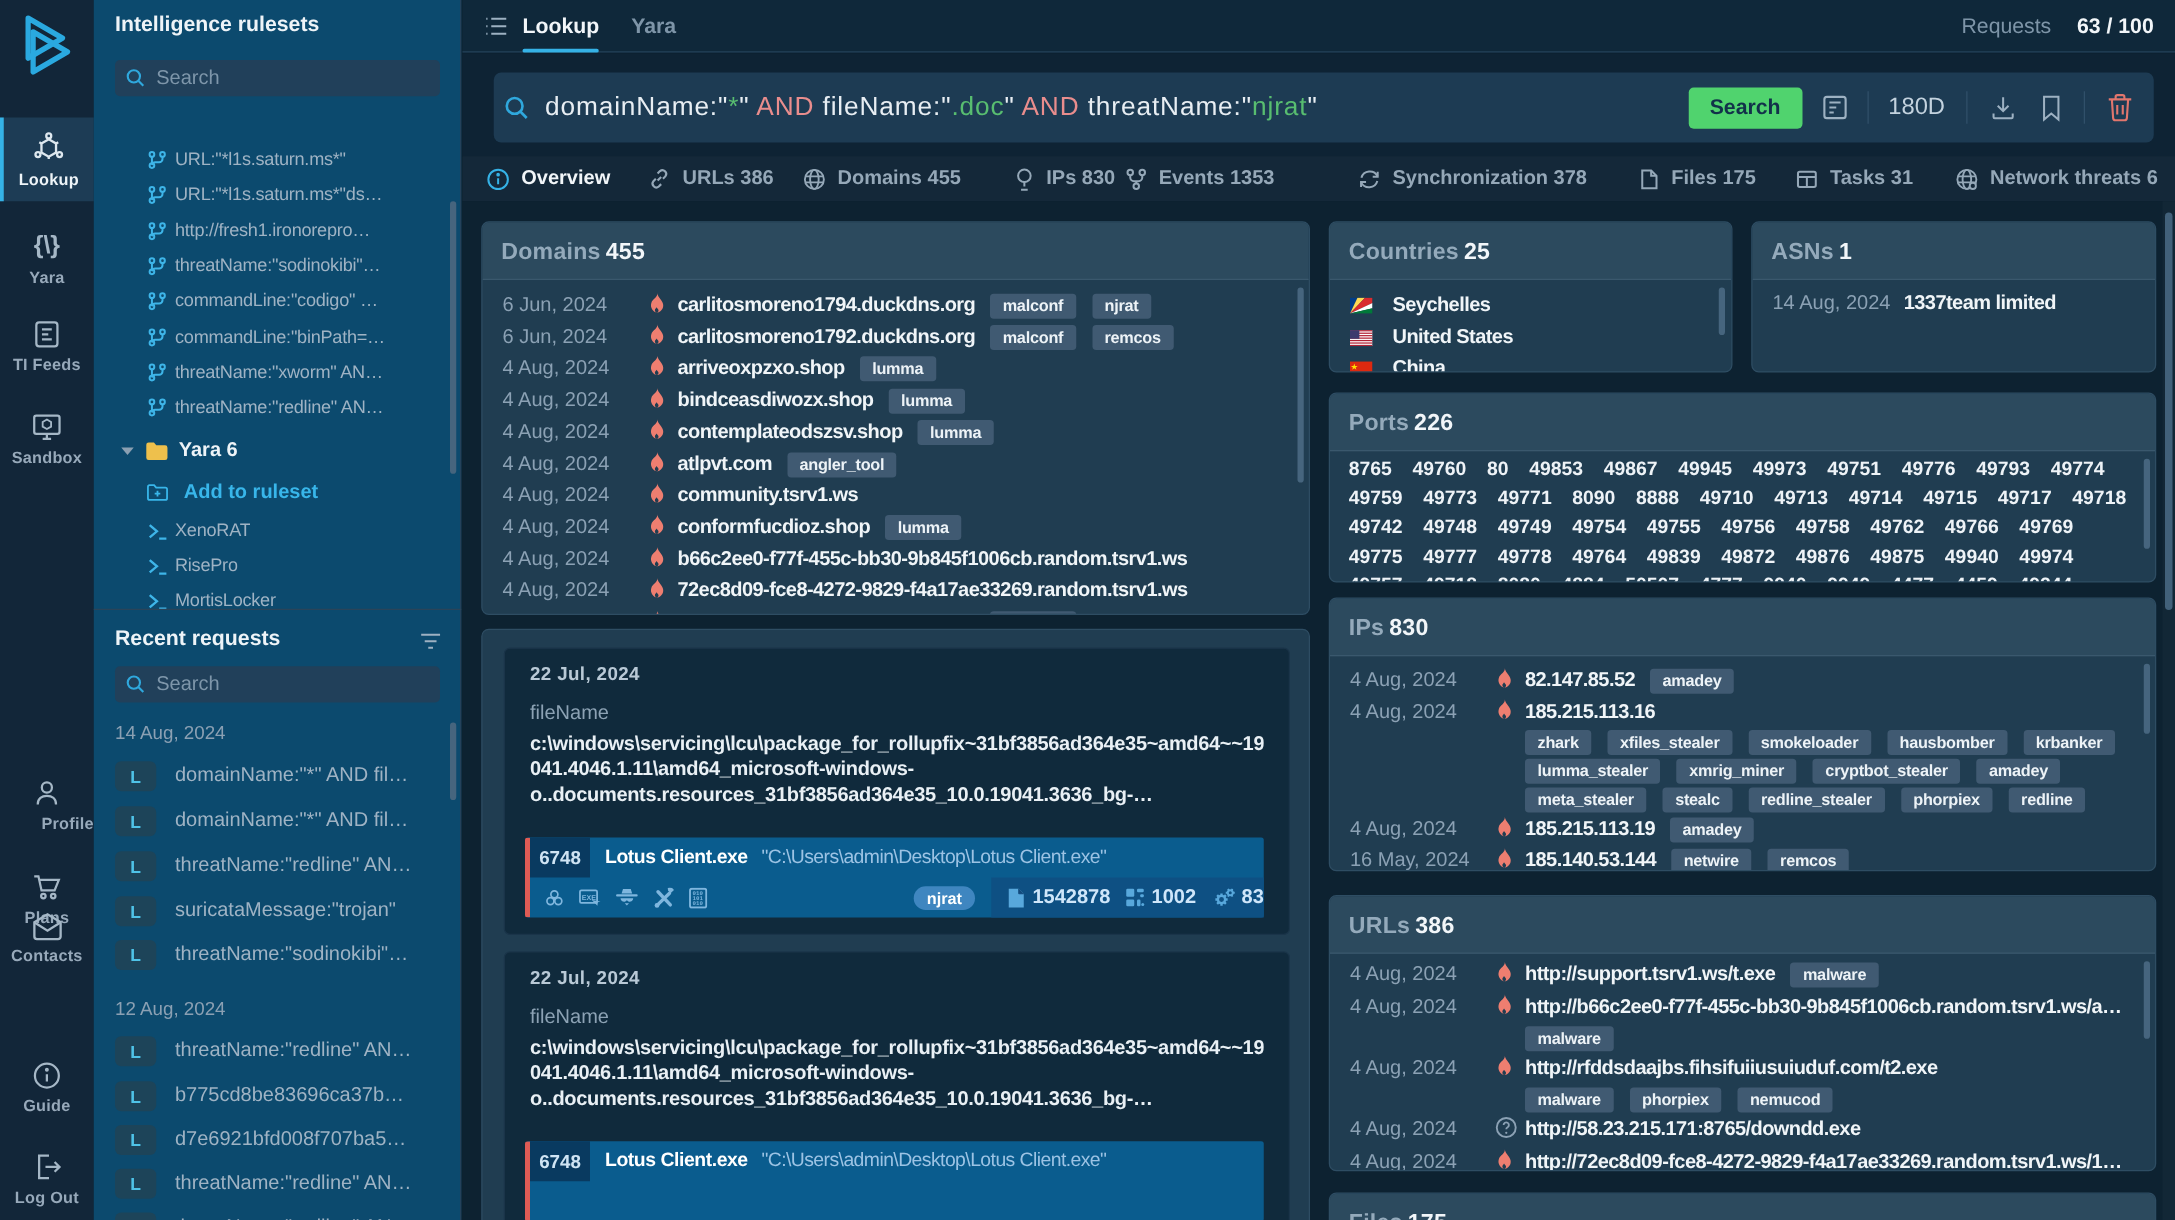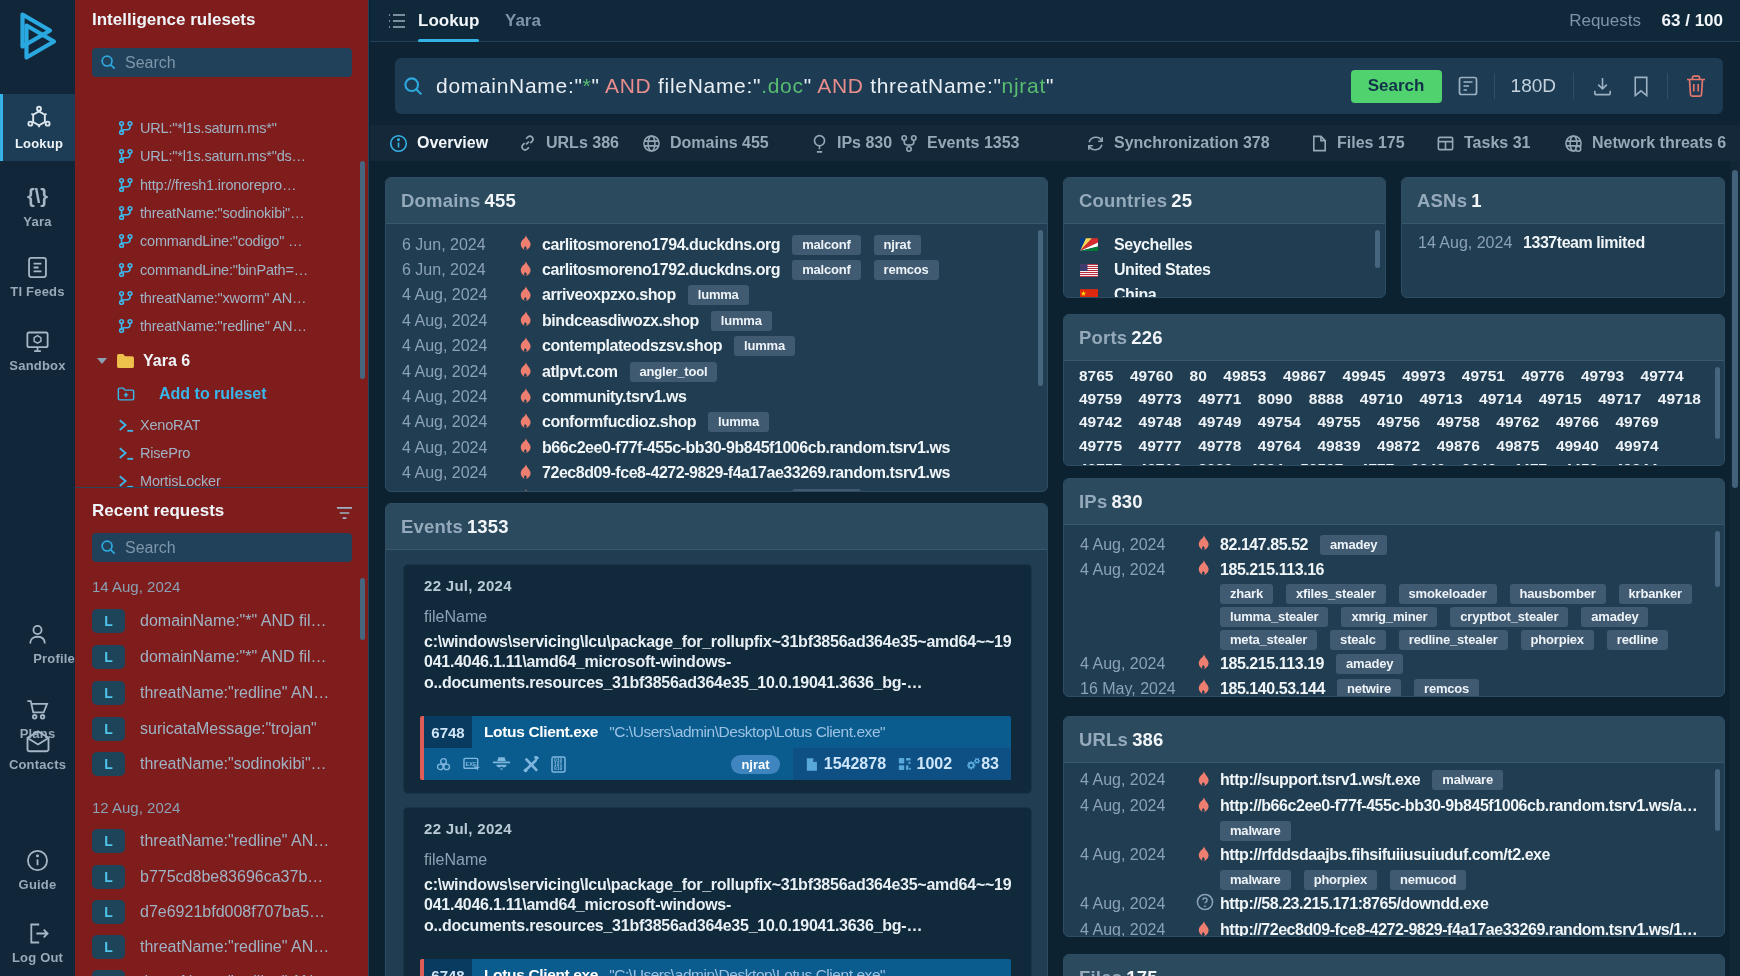--- a/index.html
+++ b/index.html
@@ -8,21 +8,21 @@
 .abs { position:absolute; }
 
 
 #rail { position:absolute; left:0; top:0; width:75px; height:976px; background:#122639; }
 .railitem { position:absolute; left:0; width:75px; text-align:center; color:#97a9ba; }
 .railitem .lbl { font-size:13px; font-weight:bold; margin-top:3px; letter-spacing:.2px; }
 .railitem svg { display:block; margin:0 auto; }
 .railactive { background:#1d3c55; border-left:3px solid #35b2e6; color:#e8f0f6; }
 
 
-#side { position:absolute; left:75px; top:0; width:294px; height:976px; background:#7f1d1d; border-right:1px solid #24415a; }
+#side { position:absolute; left:75px; top:0; width:294px; height:976px; background:#0c4a6e; border-right:1px solid #24415a; }
 .sb-title { position:absolute; left:17px; font-size:17px; font-weight:bold; color:#eef4f8; }
 .sbox { position:absolute; left:17px; width:260px; height:29px; background:#21405a; border-radius:4px; display:flex; align-items:center; padding:0 8px; }
 .sbox .ph { color:#7e96aa; font-size:16px; margin-left:8px; }
 .treerow { position:absolute; left:0; width:294px; height:28px; display:flex; align-items:center; font-size:16px; color:#9fb3c4; white-space:nowrap; }
 .treerow b { color:#eef4f8; }
 .caret { width:0; height:0; border-left:5px solid transparent; border-right:5px solid transparent; border-top:6px solid #8ba0b2; margin-left:22px; }
 .itext { overflow:hidden; text-overflow:ellipsis; max-width:215px; }
 .lbadge { width:33px; height:24px; background:#1d4459; border-radius:5px; color:#4fc3e8; font-size:14px; font-weight:bold; display:flex; align-items:center; justify-content:center; margin:0 15px 0 17px; flex:none; }
 .datelbl { position:absolute; left:17px; font-size:15px; color:#8ba0b3; }
 .divline { position:absolute; left:0; width:294px; height:1px; background:#2a4459; }
@@ -221,21 +221,21 @@
       <svg style="margin-left:9px" width="19" height="16" viewBox="0 0 20 17" fill="#eec04c">
         <path d="M1 3 a2 2 0 0 1 2-2 h4.5 l2 2.5 H17 a2 2 0 0 1 2 2 V14 a2 2 0 0 1-2 2 H3 a2 2 0 0 1-2-2 Z"></path>
       </svg>
       <b style="margin-left:8px">Yara 6</b>
     </div>
   <div class="treerow" style="top:380px; color:#38b6ea; font-weight:bold;">
       <svg style="margin-left:42px" width="18" height="16" viewBox="0 0 20 17" fill="none" stroke="#38b6ea" stroke-width="1.6">
         <path d="M1.5 3.5 a1.5 1.5 0 0 1 1.5-1.5 h4 l1.8 2.2 H17 a1.5 1.5 0 0 1 1.5 1.5 V13.5 a1.5 1.5 0 0 1-1.5 1.5 H3 a1.5 1.5 0 0 1-1.5-1.5 Z"></path>
         <path d="M10 7 V12 M7.5 9.5 H12.5"></path>
       </svg>
-      <span style="margin-left:24px">Add to ruleset</span>
+      <span style="margin-left:12px">Add to ruleset</span>
     </div>
   <div class="treerow" style="top:411px;">
       <svg style="margin-left:43px; flex:none;" width="16" height="15" viewBox="0 0 18 16" fill="none" stroke="#3eb5e8" stroke-width="2.1">
         <path d="M2 2 L8.5 7.5 L2 13"></path>
         <path d="M10.5 14 H17"></path>
       </svg>
       <span style="width:6px; flex:none;"></span>
       <span class="itext" style="font-size:14.5px; letter-spacing:-0.2px;">XenoRAT</span>
     </div>
   <div class="treerow" style="top:439px;">
@@ -484,21 +484,20 @@
             <span class="fi"><svg width="15" height="17" viewBox="0 0 16 18">
                 <path fill="#ee7e70" fill-rule="evenodd" d="M8.2 0.4 C9.4 3.6 4.2 5.5 3.2 9.0 C2.3 12.2 4.0 15.3 7.0 16.8 C7.6 17.1 8.3 17.1 8.9 16.9 C12.0 15.9 13.9 13.0 13.3 9.9 C12.7 6.5 9.3 5.0 8.2 0.4 Z M8.0 16.9 C7.0 16.9 6.3 16.0 6.3 15.1 C6.3 14.1 7.3 13.4 7.7 12.6 C8.1 13.4 9.4 14.2 9.4 15.1 C9.4 16.0 9.0 16.9 8.0 16.9 Z"></path>
               </svg></span>
             <span class="dn">carlitosmoreno1790.duckdns.org</span>
             <span class="chip f">malconf</span>
           </div>
 <div class="thumb" style="right:4px; top:6px; height:156px;"></div>
         </div>
 </div>
       <div class="card" style="left:15px; top:342px; width:663px; height:700px;">
-<div class="card-h">Events <b>1353</b></div>
 <div style="position:relative; height:654px;">
           <div style="position:absolute; left:17px; top:14px; width:629px; height:230px; background:#102a3c; border:1px solid #1a3449; border-radius:5px; padding:12px 20px;">
 <div style="font-size:15px; font-weight:bold; color:#b9c9d6; letter-spacing:.3px;">22 Jul, 2024</div>
 <div style="font-size:16px; color:#8ca2b4; margin-top:14px;">fileName</div>
 <div style="font-size:16px; font-weight:bold; color:#e9f0f5; margin-top:6px; line-height:20.3px; white-space:nowrap; overflow:hidden; letter-spacing:-0.25px;">c:\windows\servicing\lcu\package_for_rollupfix~31bf3856ad364e35~amd64~~19<br>041.4046.1.11\amd64_microsoft-windows-<br>o..documents.resources_31bf3856ad364e35_10.0.19041.3636_bg-…</div>
 <div style="position:absolute; left:16px; top:151px; width:591px; height:64px; border-left:4px solid #df5b55; background:#0a5c8e; border-radius:2px;">
   <div style="display:flex; align-items:center; height:32px;">
     <div style="width:48px; height:32px; background:#093a60; color:#cfe4f4; font-size:15px; font-weight:bold; display:flex; align-items:center; justify-content:center;">6748</div>
     <span style="margin-left:12px; font-size:15.5px; font-weight:bold; color:#fff; letter-spacing:-0.35px;">Lotus Client.exe</span>
     <span style="margin-left:11px; font-size:15.5px; color:#9cc3e4; letter-spacing:-0.45px;">"C:\Users\admin\Desktop\Lotus Client.exe"</span>
@@ -555,21 +554,21 @@
                     <rect x="12.2" y="5.4" width="2.8" height="2.4" rx="0.8"></rect>
                     <circle cx="14.2" cy="13.6" r="1.2"></circle>
                   </svg>
       <span style="margin-left:5px; font-size:16px; font-weight:bold; color:#cfe6fa;">1002</span>
       <svg style="margin-left:14px;" width="18" height="16" viewBox="0 0 18 16" fill="none">
                     <circle cx="6.2" cy="9.6" r="2.9" stroke="#58a8dc" stroke-width="1.9"></circle>
                     <path d="M9.1 9.6 L11.1 9.6 M8.3 11.7 L9.7 13.1 M6.2 12.5 L6.2 14.5 M4.1 11.7 L2.7 13.1 M3.3 9.6 L1.3 9.6 M4.1 7.5 L2.7 6.1 M6.2 6.7 L6.2 4.7 M8.3 7.5 L9.7 6.1" stroke="#58a8dc" stroke-width="1.9"></path>
                     <circle cx="13.2" cy="4.2" r="2.0" stroke="#58a8dc" stroke-width="1.6"></circle>
                     <path d="M15.2 4.2 L16.8 4.2 M14.2 5.9 L15.0 7.3 M12.2 5.9 L11.4 7.3 M11.2 4.2 L9.6 4.2 M12.2 2.5 L11.4 1.1 M14.2 2.5 L15.0 1.1" stroke="#58a8dc" stroke-width="1.5"></path>
                   </svg>
-      <span style="margin-left:auto; margin-right:12px; font-size:16px; font-weight:bold; color:#cfe6fa;">83</span>
+      <span style="margin-left:auto; font-size:16px; font-weight:bold; color:#cfe6fa;">83</span>
     </div>
   </div>
 </div>
 </div>
           <div style="position:absolute; left:17px; top:257px; width:629px; height:230px; background:#102a3c; border:1px solid #1a3449; border-radius:5px; padding:12px 20px;">
 <div style="font-size:15px; font-weight:bold; color:#b9c9d6; letter-spacing:.3px;">22 Jul, 2024</div>
 <div style="font-size:16px; color:#8ca2b4; margin-top:14px;">fileName</div>
 <div style="font-size:16px; font-weight:bold; color:#e9f0f5; margin-top:6px; line-height:20.3px; white-space:nowrap; overflow:hidden; letter-spacing:-0.25px;">c:\windows\servicing\lcu\package_for_rollupfix~31bf3856ad364e35~amd64~~19<br>041.4046.1.11\amd64_microsoft-windows-<br>o..documents.resources_31bf3856ad364e35_10.0.19041.3636_bg-…</div>
 <div style="position:absolute; left:16px; top:151px; width:591px; height:64px; border-left:4px solid #df5b55; background:#0a5c8e; border-radius:2px;">
   <div style="display:flex; align-items:center; height:32px;">

